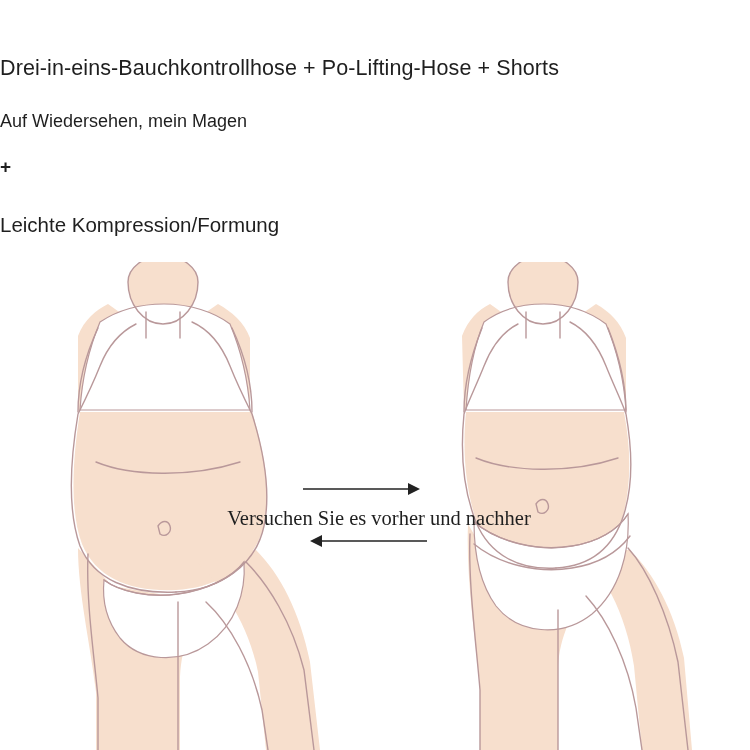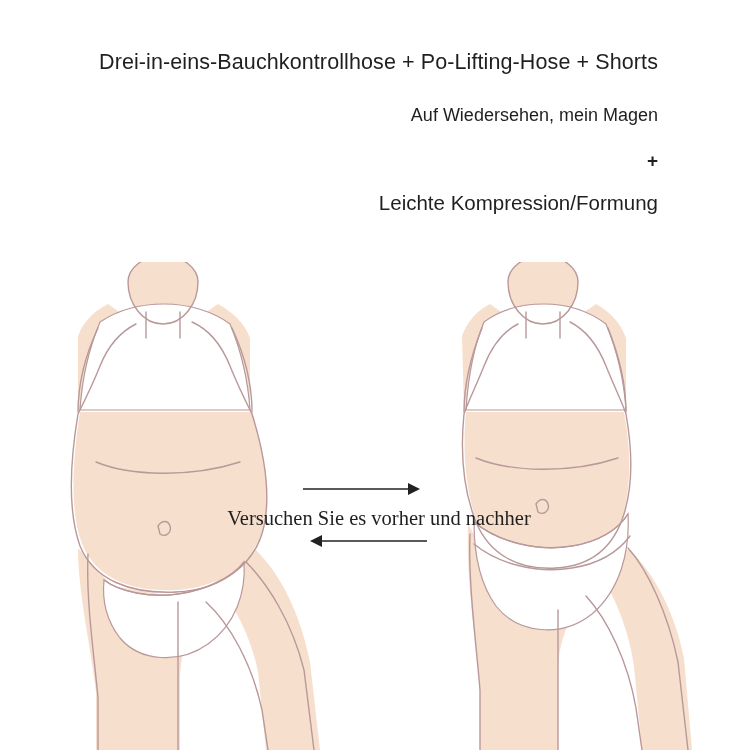--- a/index.html
+++ b/index.html
@@ -16,24 +16,24 @@
     position: relative;
   }
   .page {
     position: relative;
     width: 750px;
     height: 750px;
     background: #ffffff;
   }
   .headlines {
     position: absolute;
-    top: 6px;
+    top: 12px;
     left: 0;
     width: 658px;
-    text-align: right;
+    text-align: left;
   }
   .headline-1 {
     margin-top: 42px;
     font-size: 21.5px;
     line-height: 28px;
     color: #1f1f1f;
     letter-spacing: 0.1px;
   }
   .headline-2 {
     margin-top: 26px;
@@ -42,21 +42,21 @@
     color: #1f1f1f;
   }
   .headline-plus {
     margin-top: 22px;
     font-size: 19px;
     font-weight: bold;
     line-height: 22px;
     color: #1f1f1f;
   }
   .headline-3 {
-    margin-top: 18px;
+    margin-top: 34px;
     font-size: 20.5px;
     line-height: 26px;
     color: #1f1f1f;
   }
   .figures {
     position: absolute;
     top: 262px;
     left: 0;
     width: 750px;
     height: 488px;

